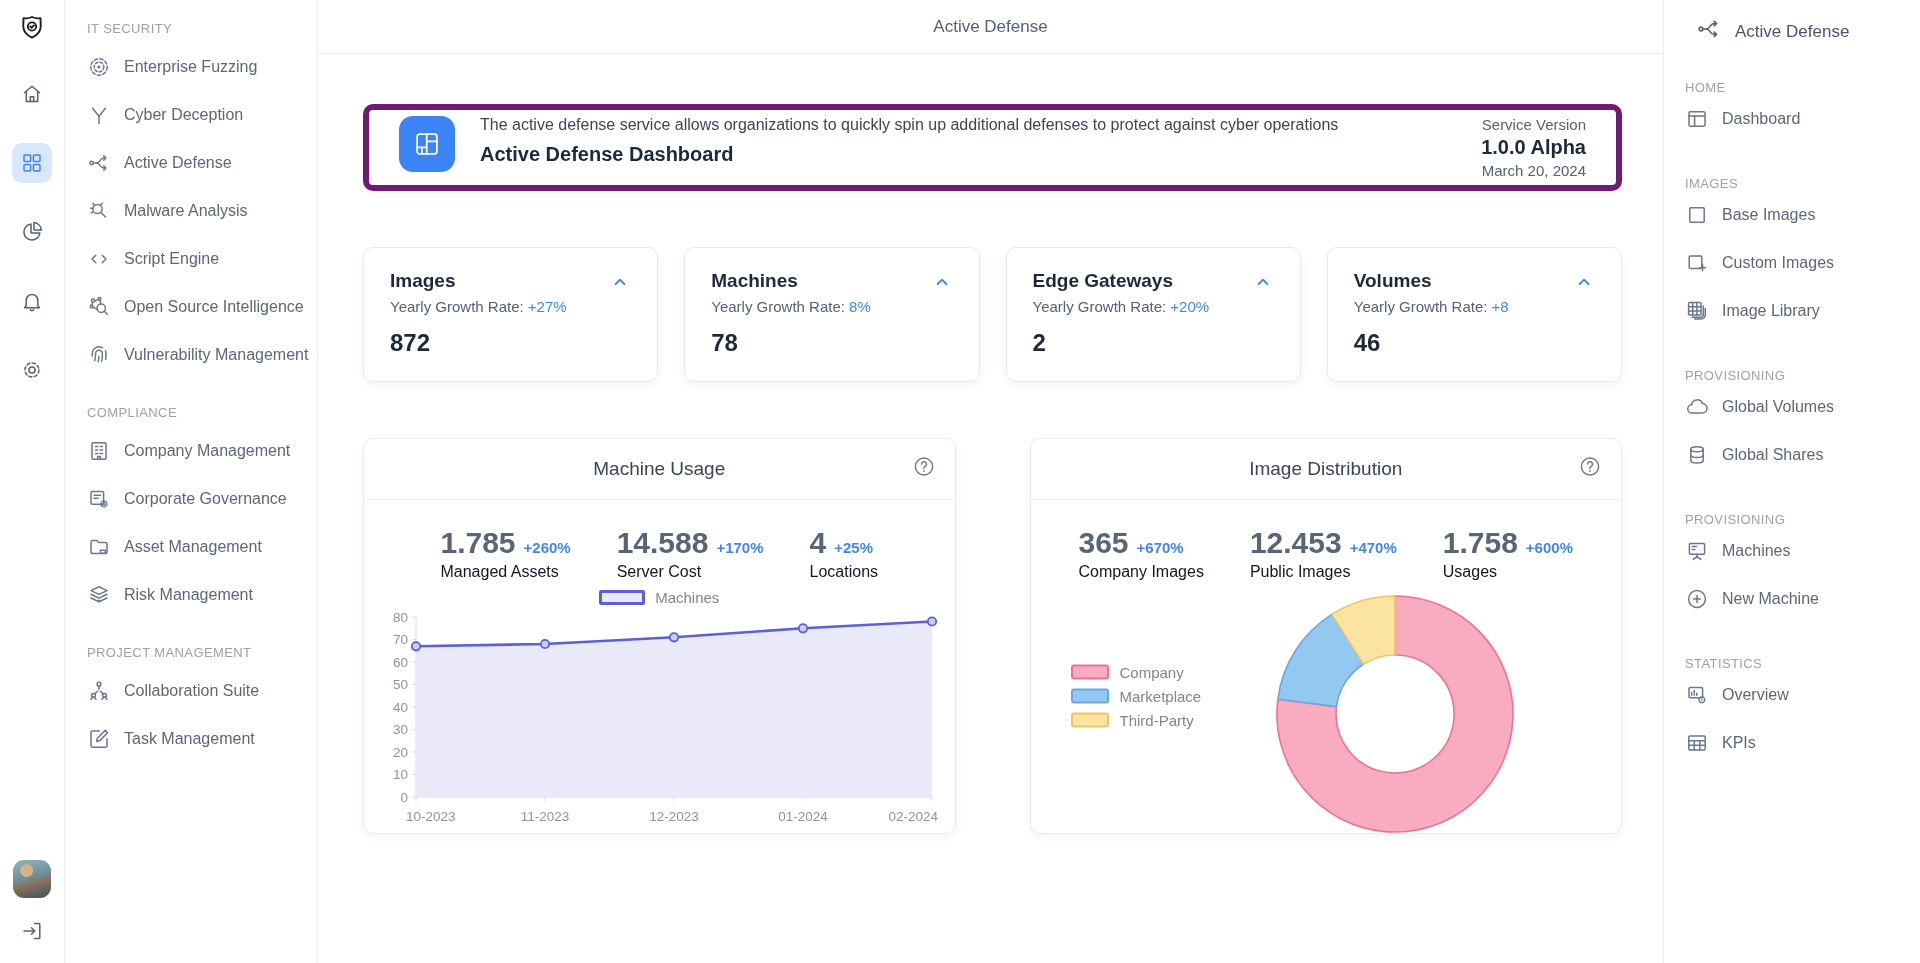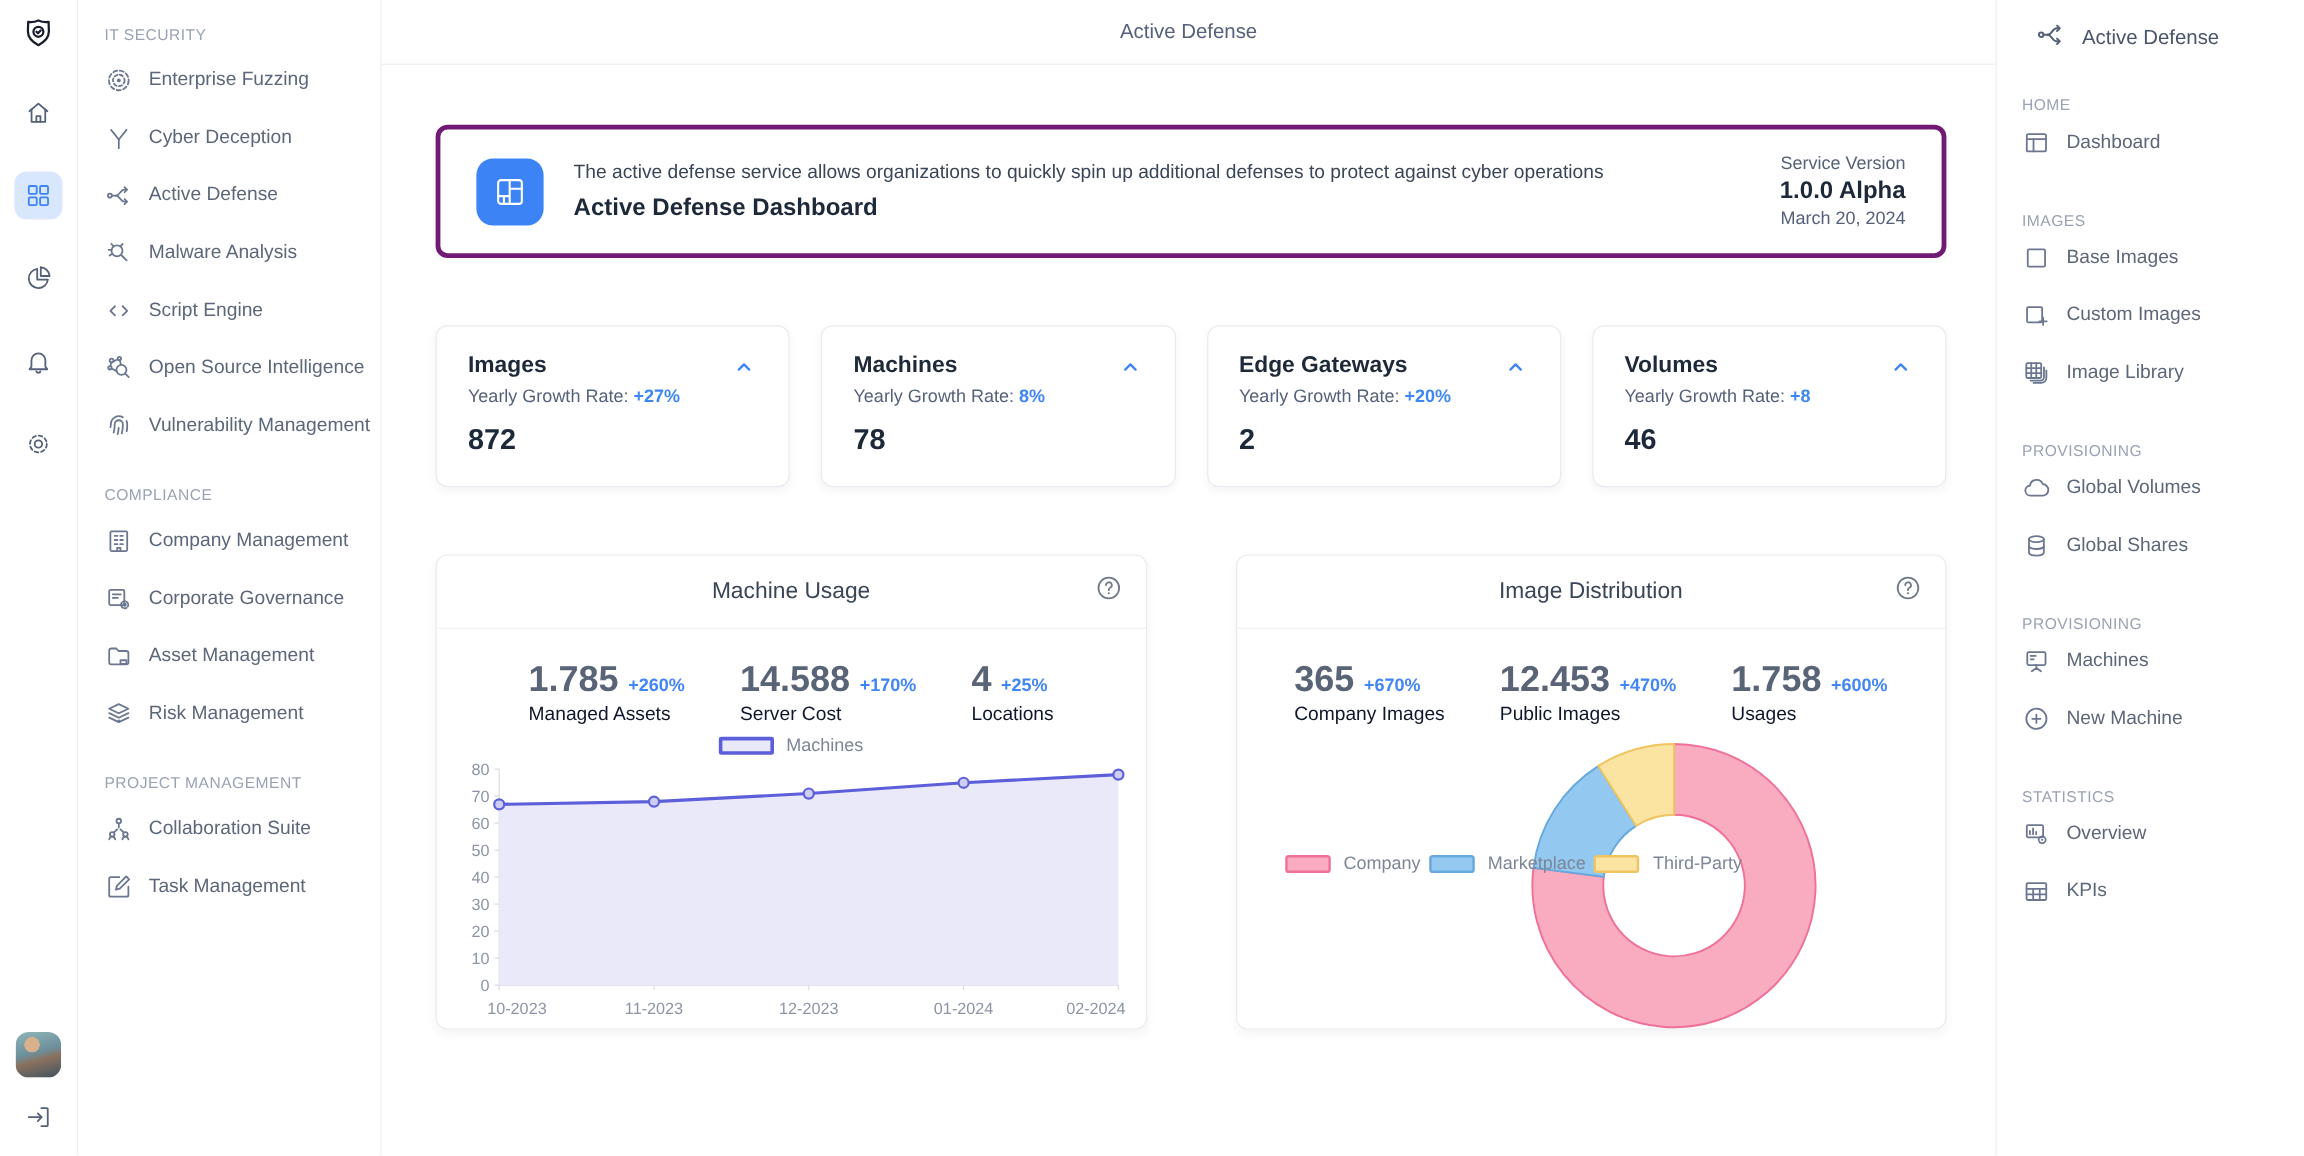--- a/index.html
+++ b/index.html
@@ -26,56 +26,56 @@
 .section-title{font-size:13px;letter-spacing:.4px;color:#99a2b3;margin:26px 0 7px}
 .sidebar .section-title:first-child{margin-top:0}
 .side-item{display:flex;align-items:center;gap:13px;height:48px;font-size:16px;cursor:pointer;color:#5c6779;white-space:nowrap}
 .side-item .icn{color:#6b7790}
 
 
 .main{flex:1;display:flex;flex-direction:column;min-width:0}
 .topbar{height:54px;flex:0 0 54px;border-bottom:1px solid #eceef2;display:flex;align-items:center;justify-content:center;font-size:17px;color:#55617a}
 .content{flex:1;padding:50px 41px 20px 45px;overflow:hidden}
 
-.banner{display:flex;align-items:center;gap:25px;border:4px solid #701a75;border-radius:10px;padding:20px 30px;box-shadow:0 2px 6px rgba(20,30,50,.04)}
+.banner{display:flex;gap:25px;border:6px solid #701a75;border-radius:10px;padding:6px 30px;box-shadow:0 2px 6px rgba(20,30,50,.04)}
 .banner-icon{width:56px;height:56px;border-radius:14px;background:#3c83f6;display:flex;align-items:center;justify-content:center;color:#fff;flex:0 0 56px}
 .banner-icon svg{width:32px;height:32px;stroke-width:1.3}
 .banner-desc{font-size:16px;color:#3a4657;margin-bottom:9px}
 .banner-title{font-size:20px;font-weight:bold;color:#1d2939}
 .banner-version{margin-left:auto;text-align:right;white-space:nowrap}
 .version-label{font-size:15px;color:#55617a}
 .version-value{font-size:20px;font-weight:bold;color:#1d2939;margin:3px 0}
 .version-date{font-size:15px;color:#55617a}
 
 .stats-row{display:flex;gap:26px;margin-top:56px}
 .stat-card{flex:1;border:1px solid #e7eaee;border-radius:10px;padding:22px 26px 24px;box-shadow:0 3px 8px rgba(20,30,50,.05)}
 .stat-head{display:flex;justify-content:space-between;align-items:flex-start}
 .stat-title{font-size:19px;font-weight:bold;color:#1d2939}
 .stat-growth{font-size:15px;color:#55617a;margin-top:6px}
-.stat-growth b{color:#3f87f5;font-weight:bold}
+.stat-growth b{color:#3f87f5;font-weight:normal}
 .stat-chevron{color:#3c83f6;cursor:pointer;margin-top:4px}
 .stat-chevron svg{width:22px;height:16px;stroke-width:2.8}
 .stat-value{font-size:24px;font-weight:bold;color:#1d2939;margin-top:14px}
 
 .charts-row{display:flex;gap:74px;margin-top:56px}
 .chart-card{flex:1;border:1px solid #e7eaee;border-radius:10px;box-shadow:0 3px 8px rgba(20,30,50,.05);height:396px;display:flex;flex-direction:column;min-width:0}
 .chart-header{height:61px;flex:0 0 61px;border-bottom:1px solid #eef0f4;position:relative;display:flex;align-items:center;justify-content:center;font-size:19px;color:#3a4657}
 .help-btn{position:absolute;right:19px;top:50%;transform:translateY(-50%);color:#707a88;cursor:pointer}
 .chart-stats{display:flex;justify-content:center;gap:46px;padding:26px 10px 4px}
 .cstat-top{display:flex;align-items:baseline;gap:8px}
 .cstat-value{font-size:30px;font-weight:bold;color:#596477}
 .cstat-delta{font-size:15px;color:#4285f4;font-weight:bold}
 .cstat-label{font-size:16px;color:#0f172a;margin-top:3px}
 .chart-body{flex:1;position:relative}
 .line-legend{display:flex;justify-content:center;align-items:center;gap:10px;height:24px}
 .legend-swatch{width:46px;height:15px;background:#e9e9fa;border:3px solid #5c5fd9;border-radius:2px}
 .line-legend .lbl{font-size:15px;color:#7c8696}
 svg.chart-svg{display:block;margin:0 auto}
 .tick{font-size:13.5px;fill:#8c95a5}
-.donut-legend{position:absolute;left:40px;top:43%;transform:translateY(-50%);display:flex;flex-direction:row;gap:7px}
+.donut-legend{position:absolute;left:40px;top:43%;transform:translateY(-50%);display:flex;flex-direction:column;gap:7px}
 .dleg-row{display:flex;align-items:center;gap:11px}
 .dleg-swatch{width:38px;height:15px;border-radius:3px;border:2px solid}
 .dleg-lbl{font-size:15px;color:#7c8696}
 
 
 .aside{width:257px;flex:0 0 257px;border-left:1px solid #eceef2;padding:16px 8px 0 21px;color:#5c6779;background:#fff}
 .aside-header{display:flex;align-items:center;gap:13px;font-size:17px;color:#49556b;padding-left:11px;cursor:default}
 .aside-header .icn{color:#55617a}
 .aside-header .icn svg{width:26px;height:26px}
 .aside .section-title{margin:33px 0 0}

